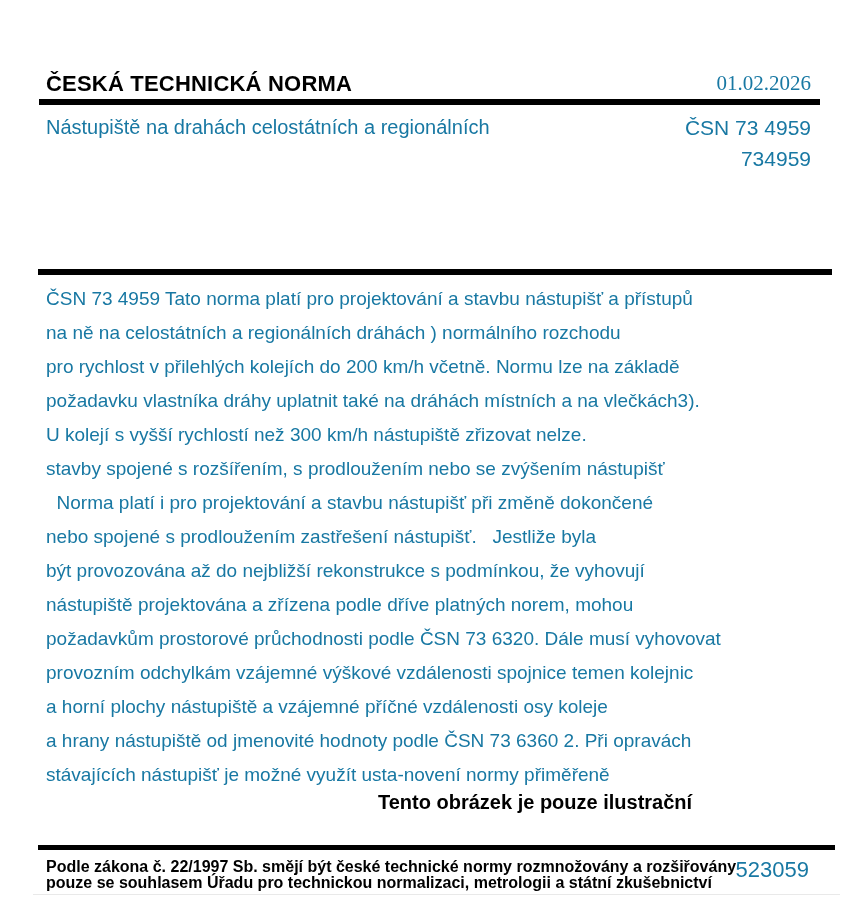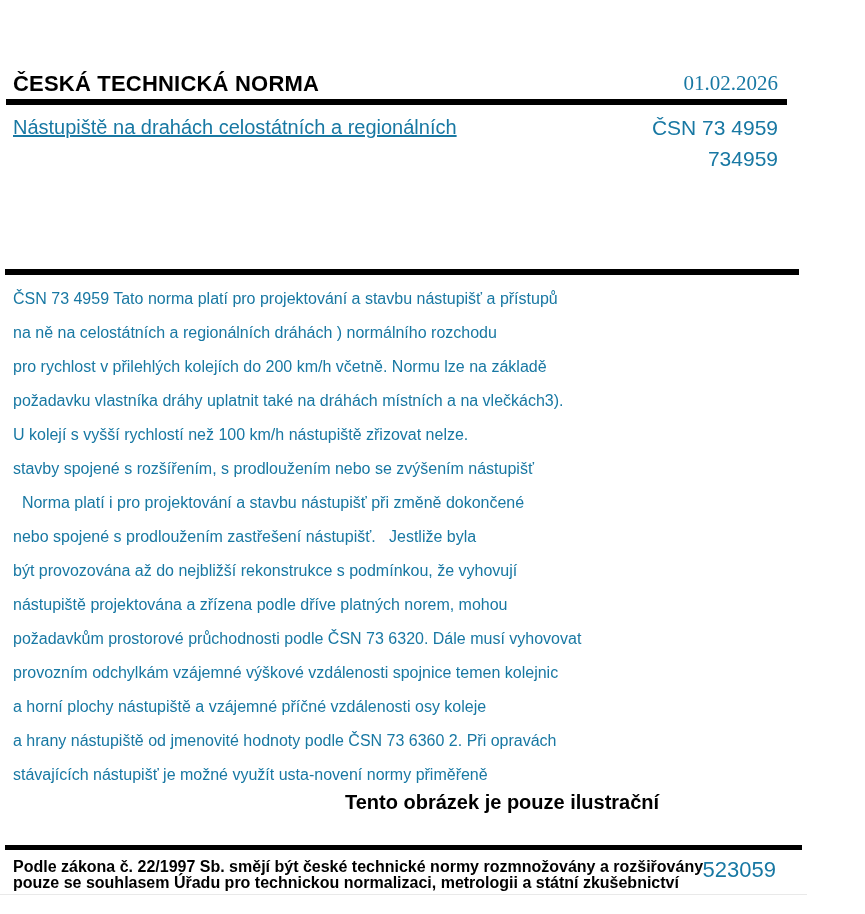--- a/index.html
+++ b/index.html
@@ -4,20 +4,21 @@
 <style>
   :root { --accent: #1878A3; --ink: #000000; }
   html, body { margin: 0; padding: 0; background: #ffffff; }
   .page {
     position: relative;
     width: 807px;
     height: 914px;
     background: #ffffff;
     overflow: hidden;
     font-family: "Liberation Sans", sans-serif;
+    margin-left: 33px;
   }
   .header-row {
     position: absolute;
     top: 71px; left: 13px; right: 29px;
     display: flex;
     justify-content: space-between;
     align-items: flex-start;
   }
   .header-title {
     font-weight: bold;
@@ -40,38 +41,37 @@
   .subtitle-row {
     position: absolute;
     top: 116px; left: 13px; right: 29px;
     display: flex;
     justify-content: space-between;
     align-items: flex-start;
   }
   .subtitle {
     font-size: 20px;
     color: var(--accent);
-    text-decoration: underline;
   }
   .norm-code {
     font-size: 21px;
     color: var(--accent);
     white-space: nowrap;
     text-align: center;
   }
   .norm-number {
     position: absolute;
     top: 147px; right: 29px;
     font-size: 21px;
     color: var(--accent);
   }
   .body-text {
     position: absolute;
     top: 282px; left: 13px; right: 18px;
-    font-size: 16px;
+    font-size: 19px;
     line-height: 34px;
     color: var(--accent);
   }
   .body-line { white-space: pre-wrap; }
   .illustration-note {
     position: absolute;
     top: 791px; left: 345px;
     font-weight: bold;
     font-size: 20px;
     color: var(--ink);
@@ -116,21 +116,21 @@
 
   <div class="norm-number">734959</div>
 
   <div class="rule rule-body"></div>
 
   <div class="body-text">
     <div class="body-line">ČSN 73 4959 Tato norma platí pro projektování a stavbu nástupišť a přístupů</div>
     <div class="body-line">na ně na celostátních a regionálních dráhách ) normálního rozchodu</div>
     <div class="body-line">pro rychlost v přilehlých kolejích do 200 km/h včetně. Normu lze na základě</div>
     <div class="body-line">požadavku vlastníka dráhy uplatnit také na dráhách místních a na vlečkách3).</div>
-    <div class="body-line">U kolejí s vyšší rychlostí než 100 km/h nástupiště zřizovat nelze.</div>
+    <div class="body-line">U kolejí s vyšší rychlostí než 300 km/h nástupiště zřizovat nelze.</div>
     <div class="body-line">stavby spojené s rozšířením, s prodloužením nebo se zvýšením nástupišť</div>
     <div class="body-line">  Norma platí i pro projektování a stavbu nástupišť při změně dokončené</div>
     <div class="body-line">nebo spojené s prodloužením zastřešení nástupišť.   Jestliže byla</div>
     <div class="body-line">být provozována až do nejbližší rekonstrukce s podmínkou, že vyhovují</div>
     <div class="body-line">nástupiště projektována a zřízena podle dříve platných norem, mohou</div>
     <div class="body-line">požadavkům prostorové průchodnosti podle ČSN 73 6320. Dále musí vyhovovat</div>
     <div class="body-line">provozním odchylkám vzájemné výškové vzdálenosti spojnice temen kolejnic</div>
     <div class="body-line">a horní plochy nástupiště a vzájemné příčné vzdálenosti osy koleje</div>
     <div class="body-line">a hrany nástupiště od jmenovité hodnoty podle ČSN 73 6360 2. Při opravách</div>
     <div class="body-line">stávajících nástupišť je možné využít usta-novení normy přiměřeně</div>

